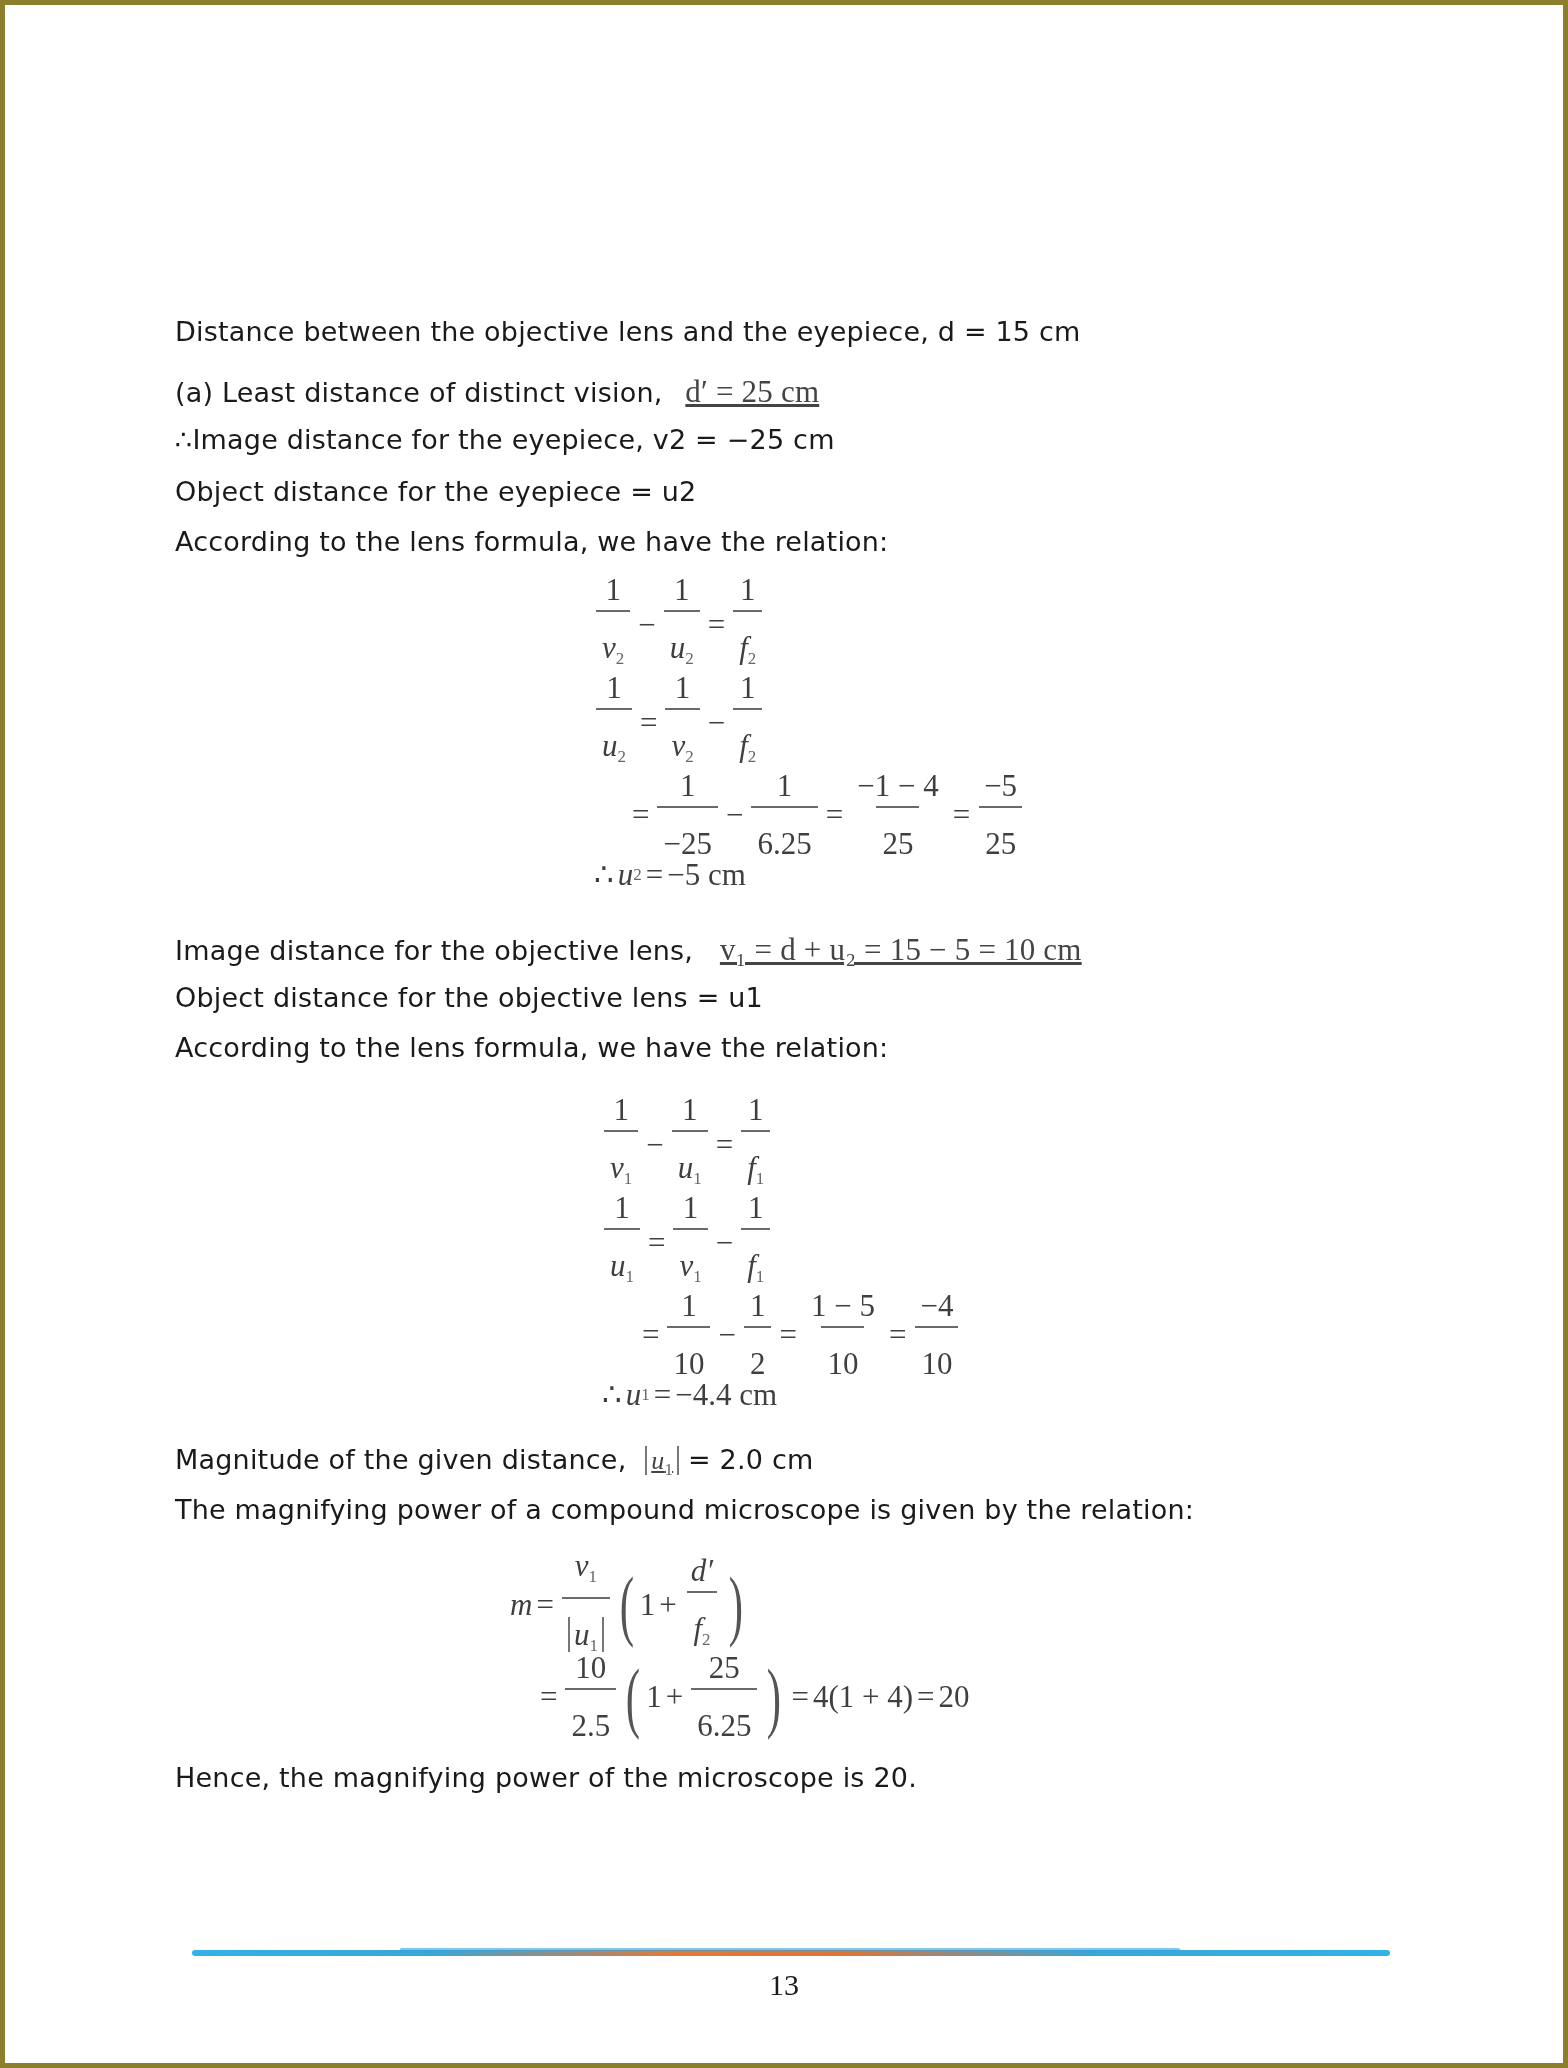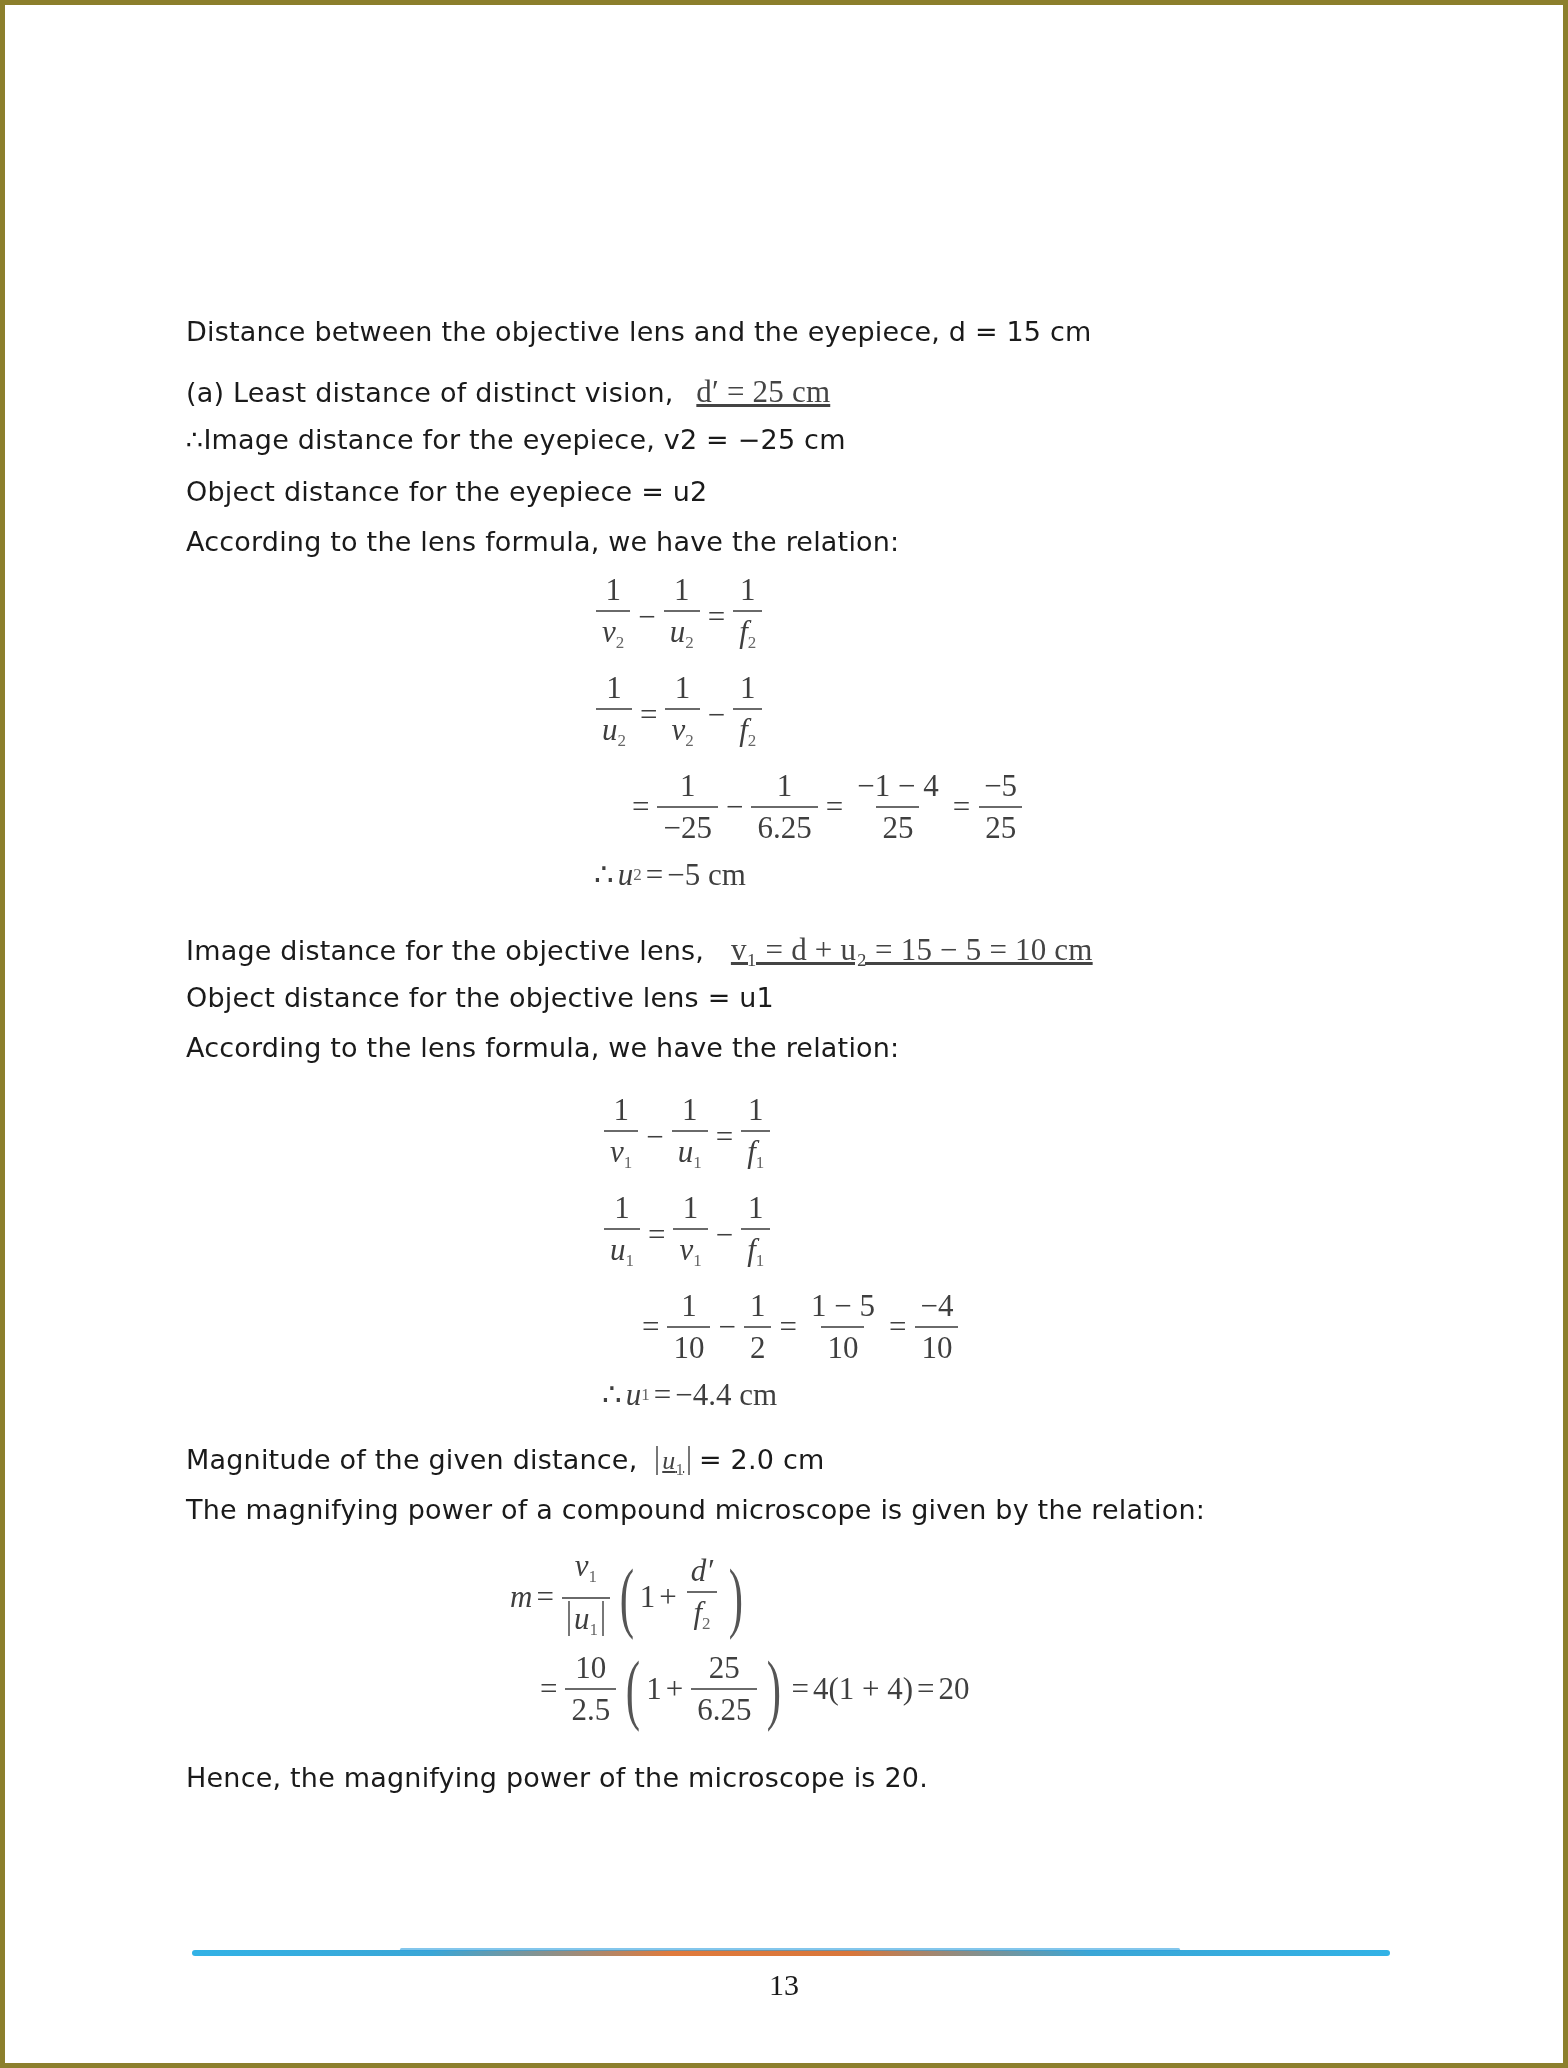--- a/index.html
+++ b/index.html
@@ -1,25 +1,25 @@
 <!DOCTYPE html>
 <html><head>
 <meta charset="utf-8">
 <style>
   html, body { margin: 0; padding: 0; }
   body { width: 1568px; height: 2068px; background: #ffffff; position: relative; overflow: hidden; }
   .page { position: absolute; left: 0; top: 0; width: 1558px; height: 2058px; border: 5px solid #8c7f2c; background: #fff; }
-  .txt { position: absolute; left: 186px; font-family: "DejaVu Sans", sans-serif; font-size: 27px; color: #1a1a1a; white-space: nowrap; letter-spacing: 0.2px; }
+  .txt { position: absolute; left: 175px; font-family: "DejaVu Sans", sans-serif; font-size: 27px; color: #1a1a1a; white-space: nowrap; letter-spacing: 0.2px; }
   .math { font-family: "Liberation Serif", serif; color: #444; font-size: 31px; text-decoration: underline; }
   .mi { font-style: italic; }
   sub.s { font-size: 17px; font-style: normal; vertical-align: -6px; color:#666; }
   .eq { position: absolute; font-family: "Liberation Serif", serif; font-size: 31px; color: #3f3f3f; display: flex; align-items: center; white-space: nowrap; }
   .frac { display: inline-flex; flex-direction: column; align-items: center; margin: 0 4px; }
   .frac .num { padding: 0 6px 2px; line-height: 36px; }
-  .frac .den { padding: 2px 6px 0; line-height: 36px; border-top: 2px solid #6a6a6a; }
+  .frac .den { padding: 18px 6px 0; line-height: 36px; border-top: 2px solid #6a6a6a; }
   .op { margin: 0 4px; }
   .paren { font-size: 78px; font-weight: 100; color: #555; transform: scaleX(0.55); display: inline-block; line-height: 1; }
   .abs { border-left: 2px solid #777; border-right: 2px solid #777; padding: 0 4px; line-height: 32px; }
   .footer-line { position: absolute; left: 192px; top: 1950px; width: 1198px; height: 6px;
     background: linear-gradient(90deg, #32b2e6 0%, #3aa6d6 20%, #e07a3c 40%, #d9763a 55%, #3aa6d6 75%, #32b2e6 100%);
     border-radius: 3px; }
   .footer-line2 { position: absolute; left: 400px; top: 1948px; width: 780px; height: 3px; background: #2fa0e0; opacity: .6; border-radius: 2px;}
   .page-num { position: absolute; top: 1968px; left: 0; width: 1568px; text-align: center; font-family: "Liberation Serif", serif; font-size: 30px; color: #1a1a1a; }
 </style>
 </head>

